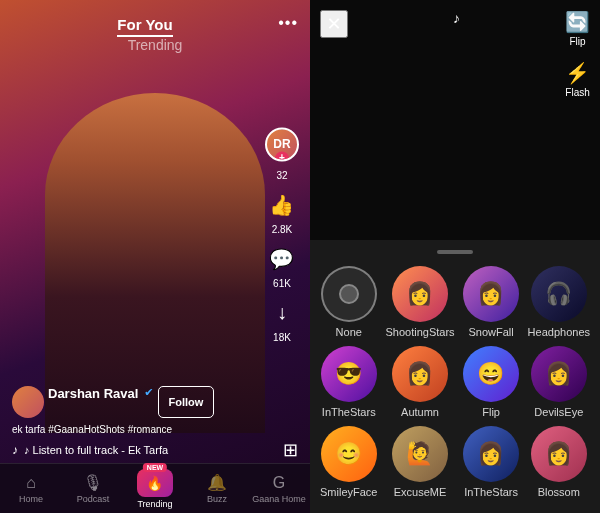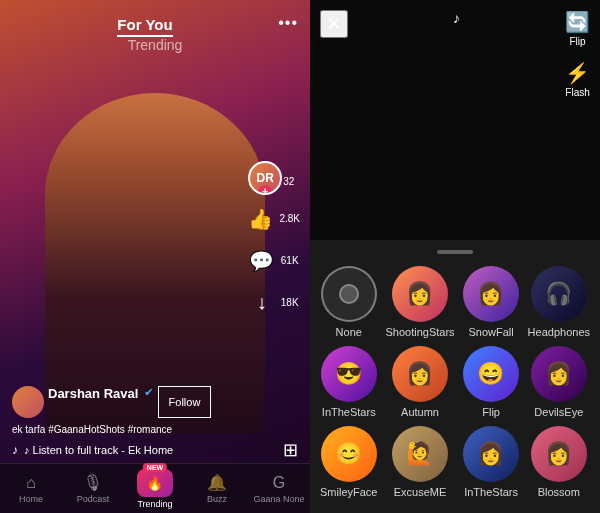--- a/index.html
+++ b/index.html
@@ -80,21 +80,21 @@
       top: 50%;
       transform: translateY(-60%);
       display: flex;
       flex-direction: column;
       align-items: center;
       gap: 6px;
       z-index: 10;
     }
     .action-item {
       display: flex;
-      flex-direction: row;
+      flex-direction: column;
       align-items: center;
       color: #fff;
       font-size: 10px;
       gap: 1px;
     }
     .action-icon {
       width: 36px;
       height: 36px;
       display: flex;
       align-items: center;
@@ -171,24 +171,25 @@
     }
     .verified-icon {
       color: #4af;
       font-size: 11px;
       margin-left: 2px;
     }
     .follow-btn {
       background: transparent;
       border: 1px solid #fff;
       color: #fff;
-      border-radius: 0;
+      border-radius: 5px;
       padding: 2px 10px;
       font-size: 11px;
       cursor: pointer;
+      font-weight: bold;
     }
     .caption {
       color: #fff;
       font-size: 10px;
       margin-bottom: 4px;
     }
     .music-row {
       display: flex;
       align-items: center;
       gap: 6px;
@@ -411,21 +412,21 @@
   <div class="bottom-info">
     <div class="user-row">
       <div class="user-avatar"></div>
       <span class="username">Darshan Raval</span>
       <span class="verified-icon">✔</span>
       <button class="follow-btn">Follow</button>
     </div>
     <div class="caption">ek tarfa #GaanaHotShots #romance</div>
     <div class="music-row">
       <span class="music-note">♪</span>
-      <span>♪ Listen to full track - Ek Home</span>
+      <span>♪ Listen to full track - Ek Tarfa</span>
       <span class="add-icon-bottom">⊞</span>
     </div>
   </div>
 
   <div class="bottom-nav">
     <div class="nav-item">
       <span class="nav-icon">⌂</span>
       <span>Home</span>
     </div>
     <div class="nav-item">
@@ -438,21 +439,21 @@
         🔥
       </div>
       <span>Trending</span>
     </div>
     <div class="nav-item">
       <span class="nav-icon">🔔</span>
       <span>Buzz</span>
     </div>
     <div class="nav-item">
       <span class="nav-icon">G</span>
-      <span>Gaana None</span>
+      <span>Gaana Home</span>
     </div>
   </div>
 </div>
 
 <div class="right-panel">
 
   <div class="camera-area">
     <button class="close-btn">✕</button>
     <div class="add-sound-row">
       <span class="music-icon-top">♪</span>

